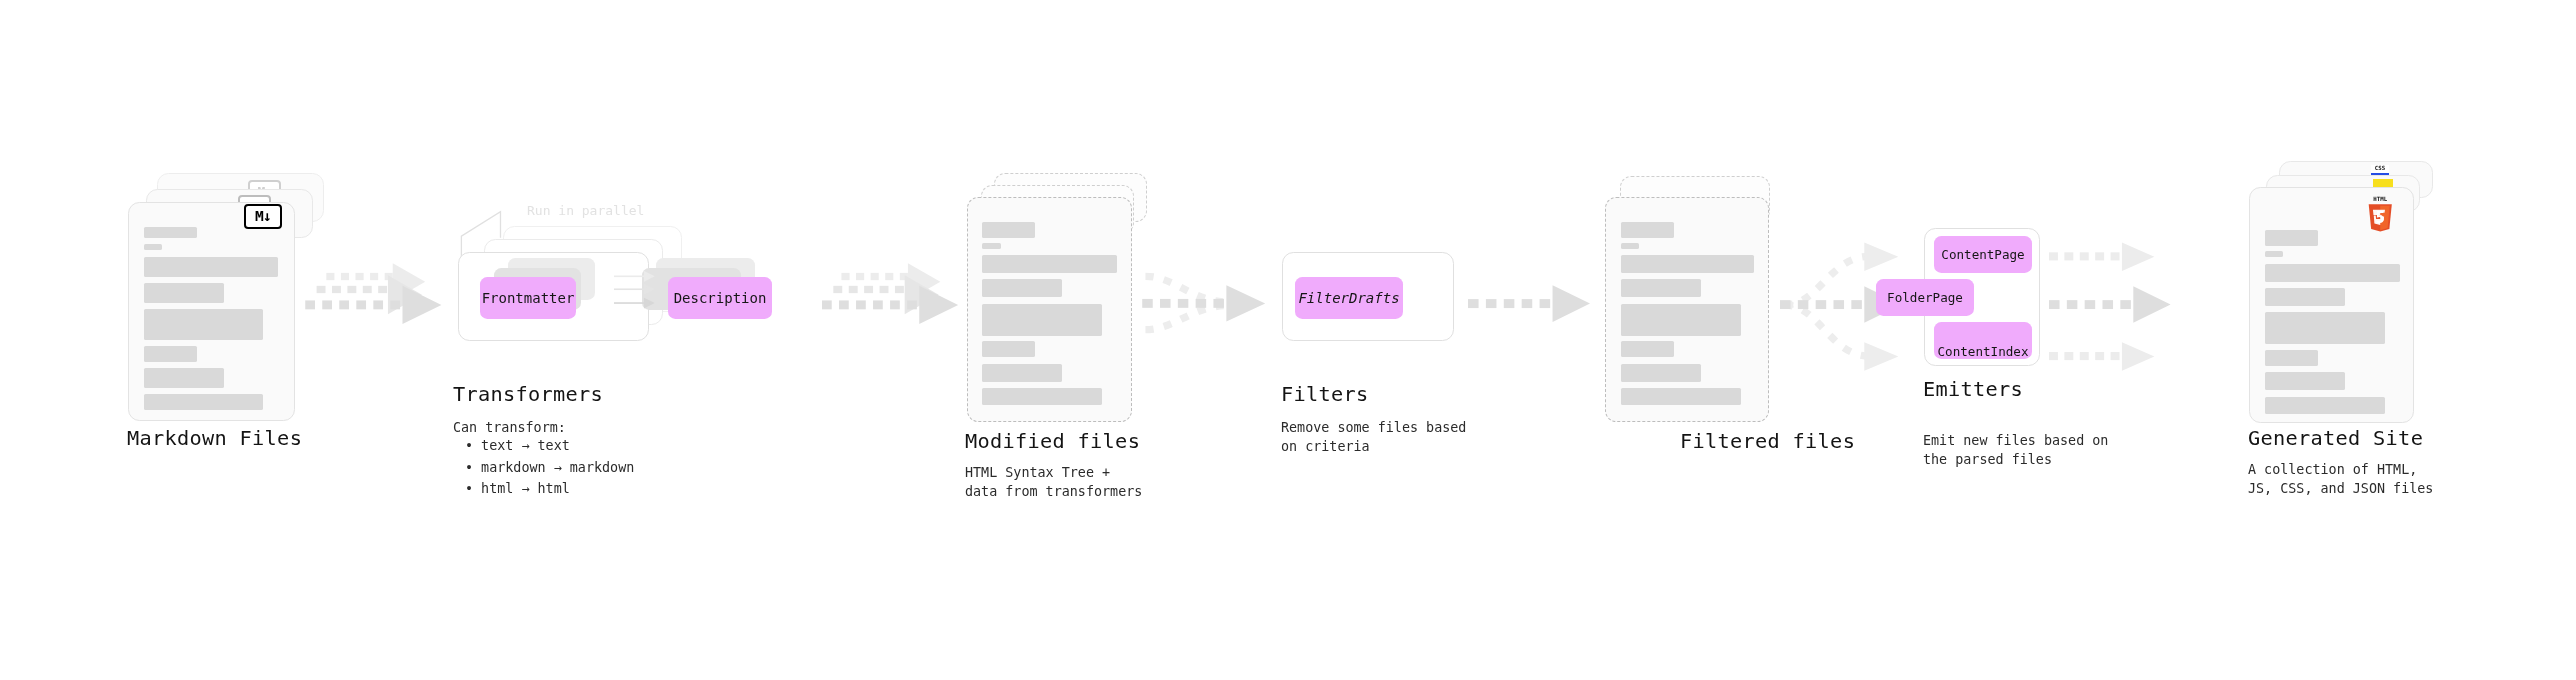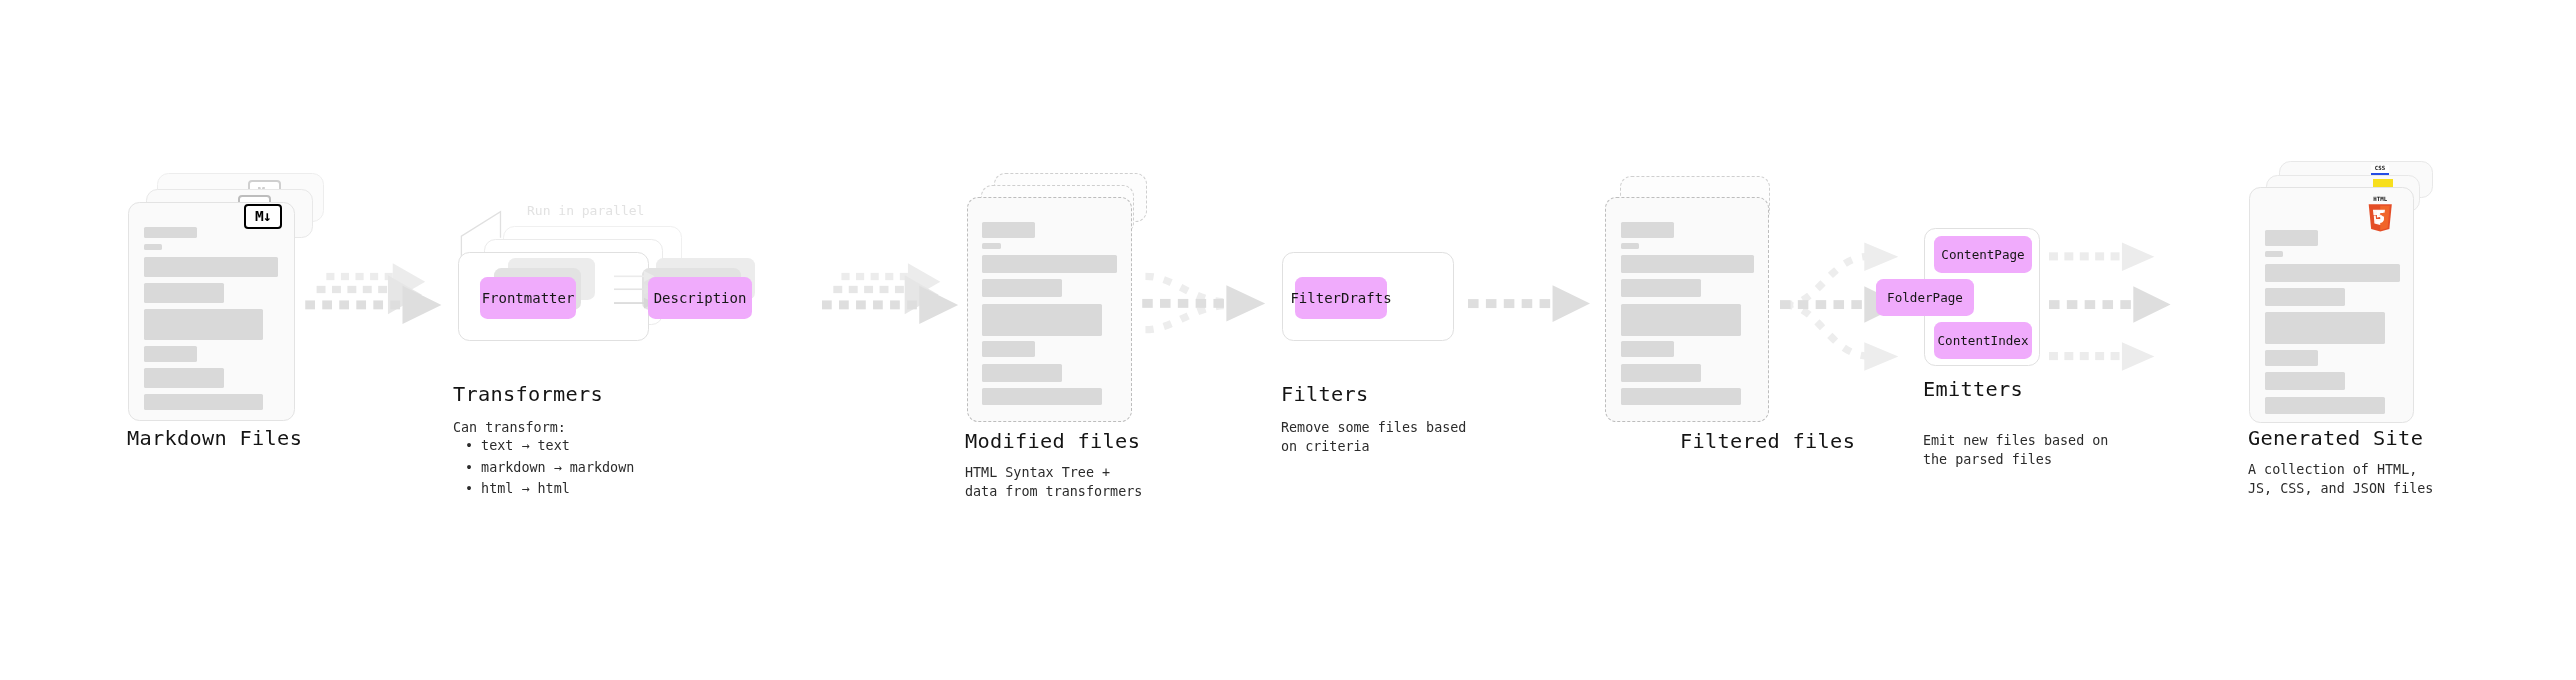--- a/index.html
+++ b/index.html
@@ -145,21 +145,21 @@
       </g>
       <g stroke="#d7d7d7" stroke-width="2" fill="#d7d7d7">
         <line x1="0" y1="43" x2="38" y2="43"></line>
           <polygon points="38,38 48,43 38,48"></polygon>
       </g>
     </svg>
 
     <div class="pill" style="left:474px;top:277px;width:96px;height:42px;margin-left:6px;">
       <span>Frontmatter</span>
     </div>
-    <div class="pill" style="left:648px;top:277px;width:104px;height:42px;">
+    <div class="pill" style="left:668px;top:277px;width:104px;height:42px;">
       <span>Description</span>
     </div>
 
     <div class="title" style="left:453px;top:382px;">Transformers</div>
     <div class="sub" style="left:453px;top:418px;">Can transform:</div>
     <div class="sub list" style="left:465px;top:436px;">• text → text</div>
     <div class="sub list" style="left:465px;top:458px;">• markdown → markdown</div>
     <div class="sub list" style="left:465px;top:479px;">• html → html</div>
   </div>
 
@@ -219,21 +219,21 @@
         <rect x="22" y="58" width="13" height="11"></rect>
       <rect x="44" y="58" width="13" height="11"></rect>
         <rect x="66" y="58" width="13" height="11"></rect>
       <rect x="88" y="58" width="13" height="11"></rect>
       <polygon points="104,41 152,63.5 104,86"></polygon>
     </g>
   </svg>
 
   <div>
     <div class="box" style="left:1282px;top:252px;width:172px;height:89px;"></div>
-    <div class="pill" style="left:1295px;top:277px;width:92px;height:42px;">
+    <div class="pill" style="left:1295px;top:277px;width:108px;height:42px;font-style:italic;">
       <span>FilterDrafts</span>
     </div>
     <div class="title" style="left:1281px;top:382px;">Filters</div>
     <div class="sub" style="left:1281px;top:418px;">Remove some files based
 on criteria</div>
   </div>
 
   <svg class="arrow-svg" style="left:1468px;top:286px;width:122px;height:49px;" viewBox="0 0 150 60">
     <g fill="#dedede">
       <rect x="0" y="16" width="13" height="11"></rect>
@@ -280,21 +280,21 @@
   </svg>
 
   <div>
     <div class="box" style="left:1924px;top:228px;width:116px;height:138px;"></div>
     <div class="pill" style="left:1934px;top:236px;width:98px;height:37px;font-size:12.6px;">
       <span>ContentPage</span>
     </div>
     <div class="pill" style="left:1876px;top:279px;width:98px;height:37px;font-size:12.6px;">
       <span>FolderPage</span>
     </div>
-    <div class="pill" style="left:1934px;top:322px;width:98px;height:37px;font-size:12.6px;">
+    <div class="pill" style="left:1934px;top:322px;width:98px;height:37px;font-size:12.6px;align-items:flex-end;">
       <span>ContentIndex</span>
     </div>
     <div class="title" style="left:1923px;top:377px;">Emitters</div>
     <div class="sub" style="left:1923px;top:431px;">Emit new files based on
 the parsed files</div>
   </div>
 
   <svg class="arrow-svg" style="left:2049px;top:236px;width:154px;height:138px;" viewBox="0 0 190 170">
     <g fill="#ececec">
       <rect x="0" y="20" width="11" height="10"></rect>

